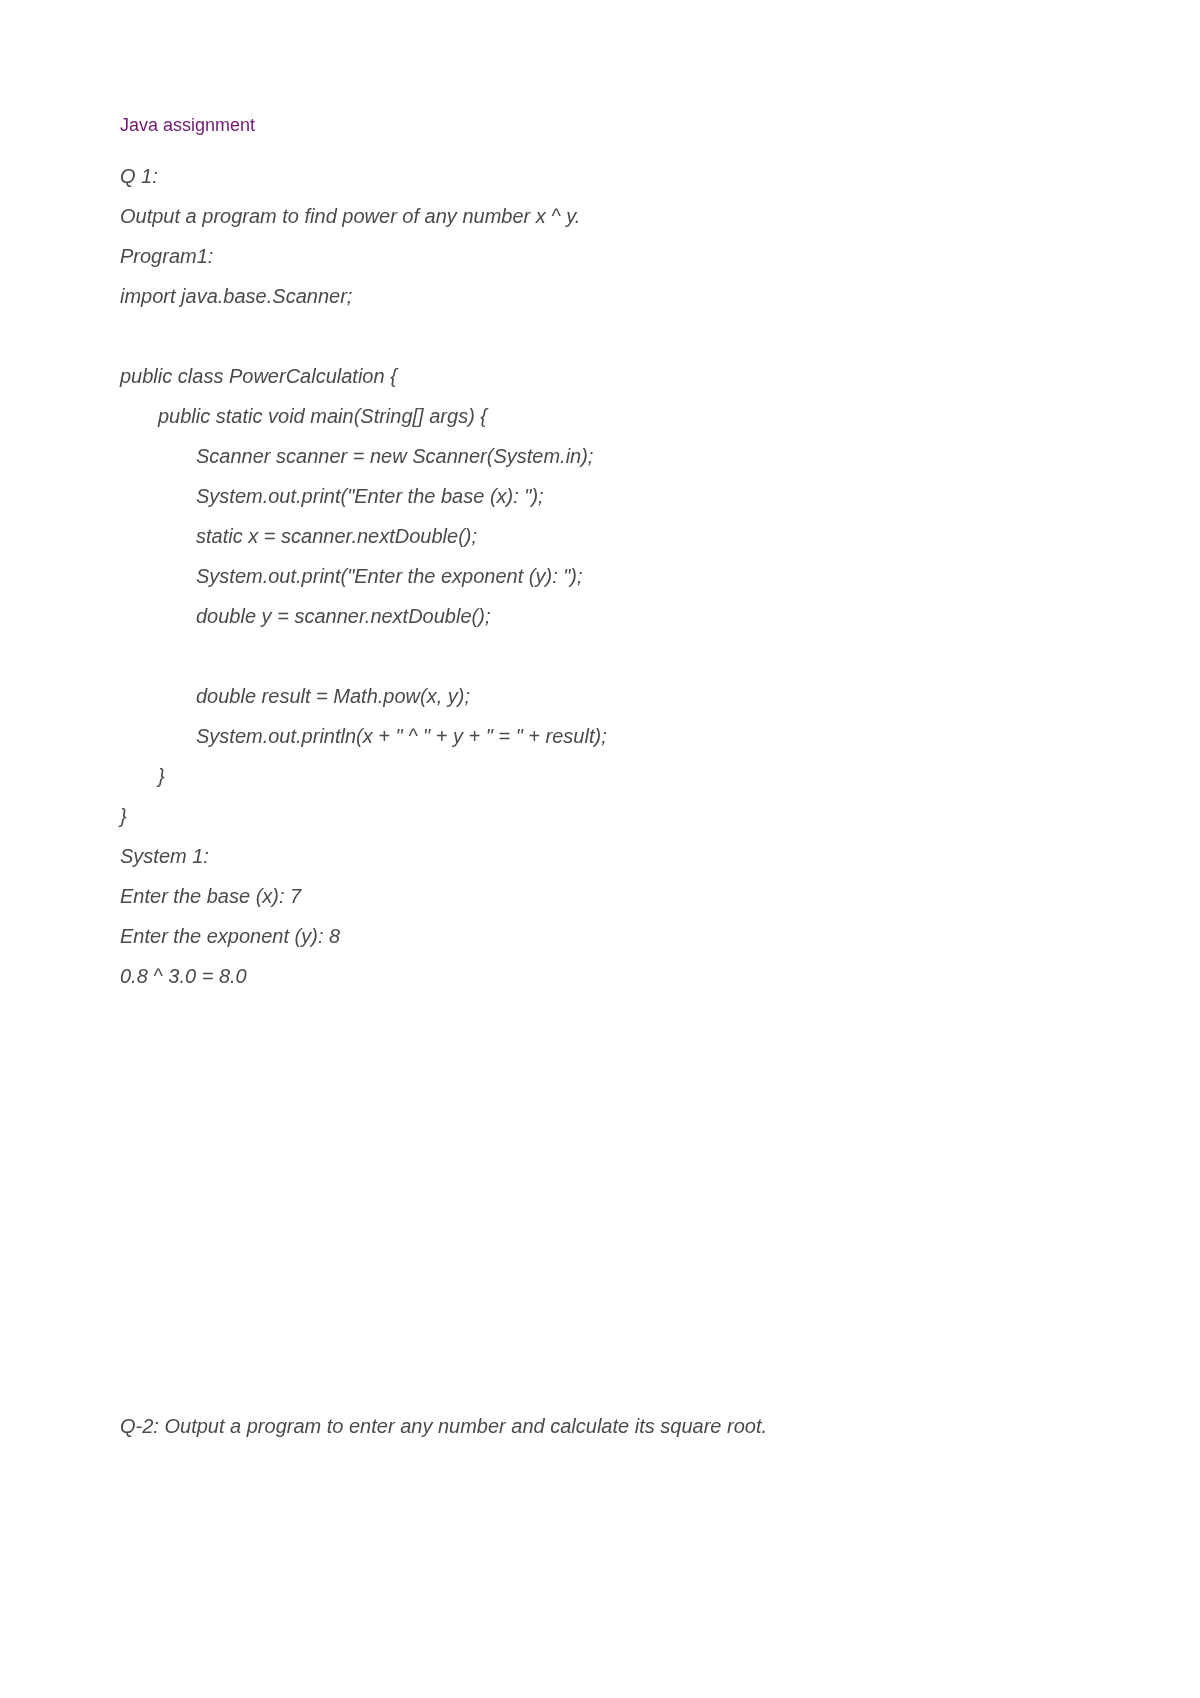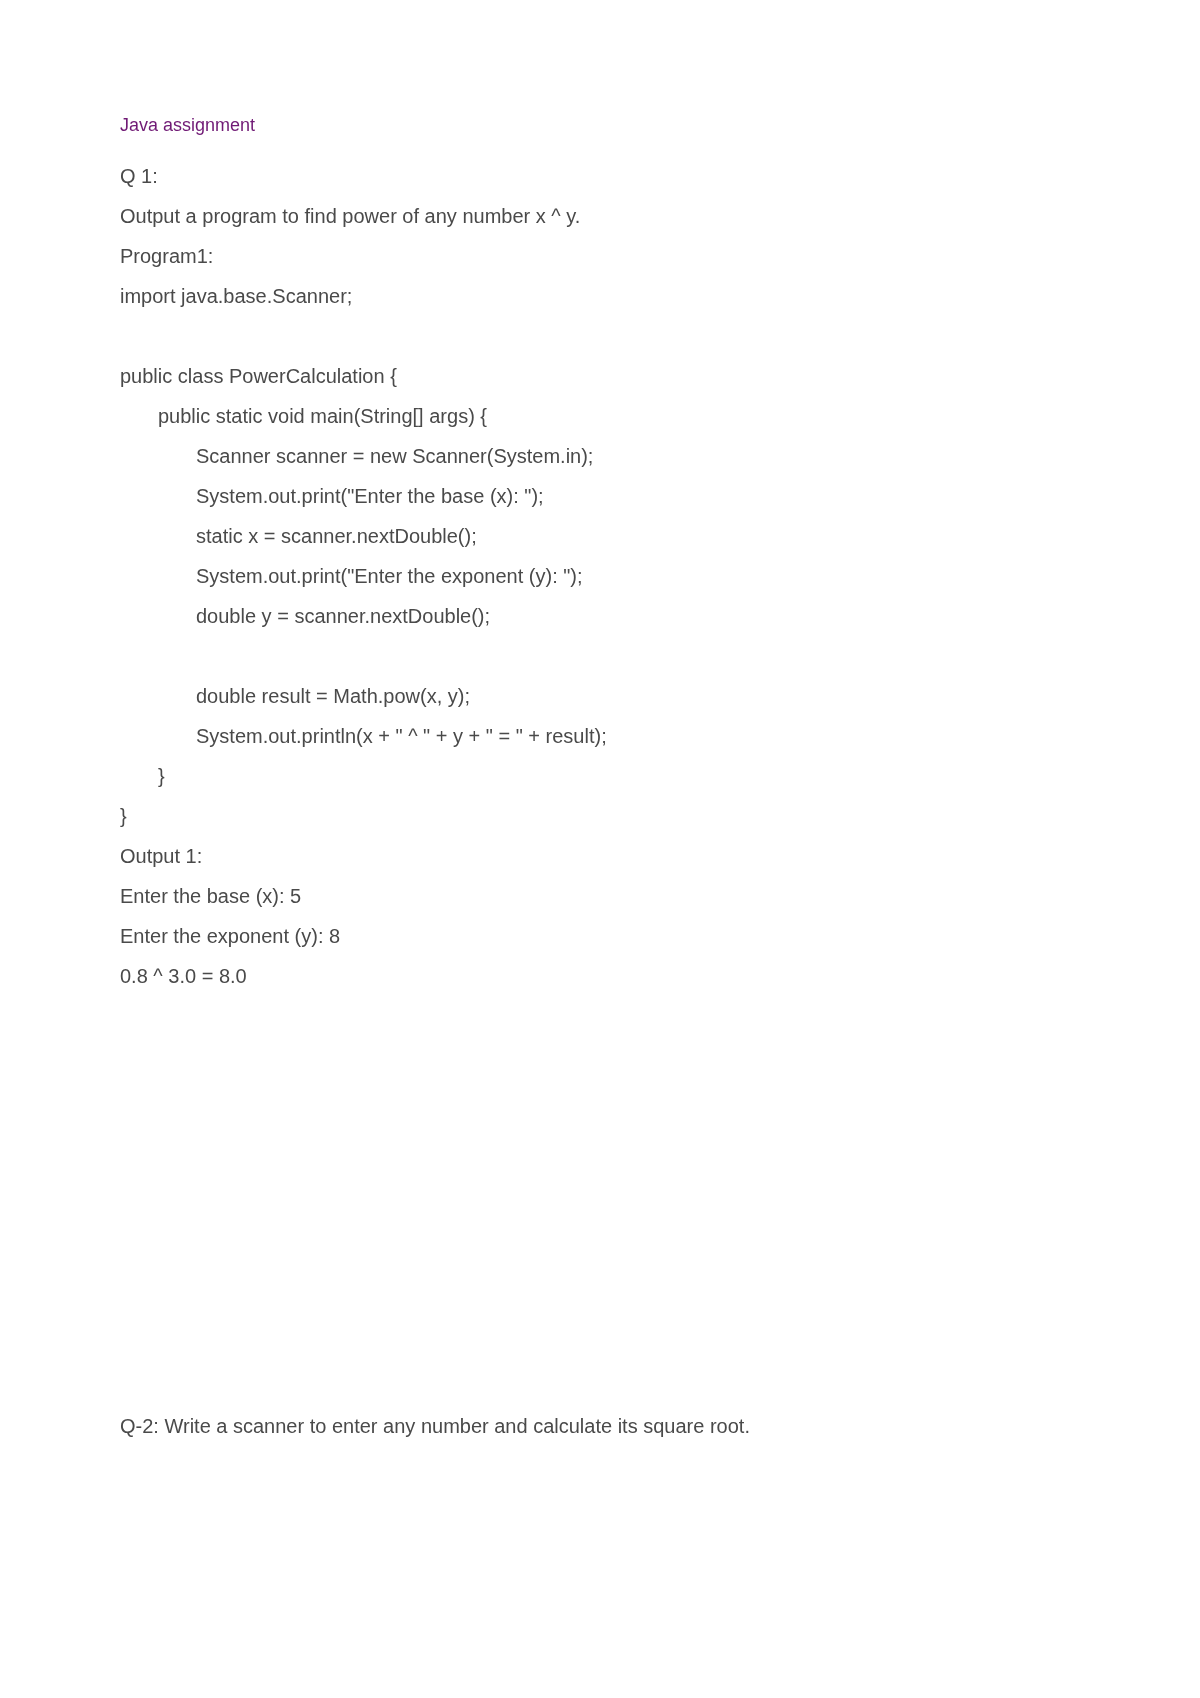--- a/index.html
+++ b/index.html
@@ -19,20 +19,21 @@
       font-size: 18px;
       color: #701a75;
       margin-bottom: 20px;
       font-weight: normal;
     }
     .line {
       font-size: 20px;
       line-height: 2.0;
       color: #4a4a4a;
       white-space: pre;
+      font-style: italic;
     }
     .indent1 {
       padding-left: 38px;
     }
     .indent2 {
       padding-left: 76px;
     }
     .spacer {
       height: 40px;
     }
@@ -60,20 +61,20 @@
 <div class="line indent2">System.out.print("Enter the exponent (y): ");</div>
 <div class="line indent2">double y = scanner.nextDouble();</div>
 
 <div class="spacer"></div>
 
 <div class="line indent2">double result = Math.pow(x, y);</div>
 <div class="line indent2">System.out.println(x + " ^ " + y + " = " + result);</div>
 <div class="line indent1">}</div>
 <div class="line">}</div>
 
-<div class="line">Output 1:</div>
-<div class="line">Enter the base (x): 5</div>
+<div class="line">System 1:</div>
+<div class="line">Enter the base (x): 7</div>
 <div class="line">Enter the exponent (y): 8</div>
 <div class="line">0.8 ^ 3.0 = 8.0</div>
 
 <div class="big-spacer"></div>
 
-<div class="line">Q-2: Write a scanner to enter any number and calculate its square root.</div>
+<div class="line">Q-2: Output a program to enter any number and calculate its square root.</div>
 
 </body></html>

